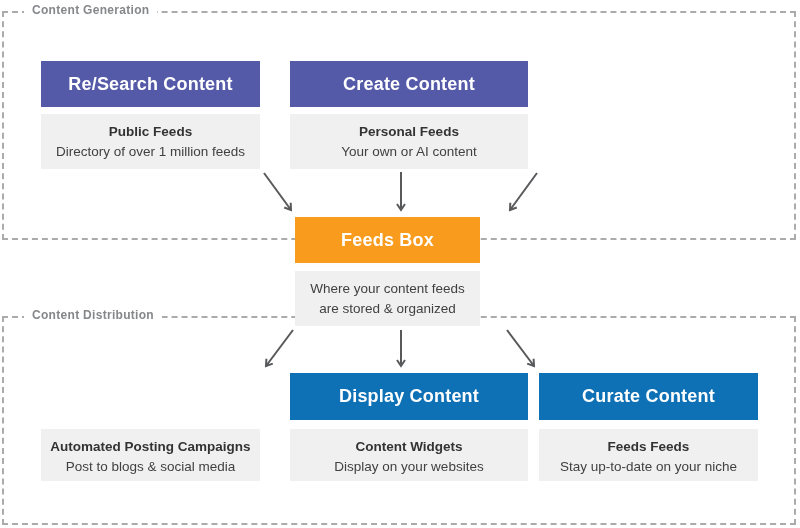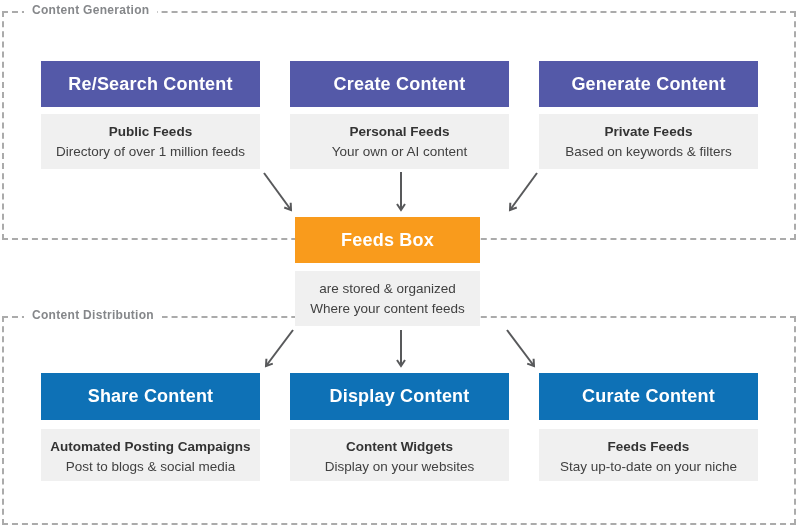--- a/index.html
+++ b/index.html
@@ -63,21 +63,21 @@
     display: block;
     font-weight: 700;
     color: var(--text-title, #333333);
   }
   .card-desc .desc-text {
     display: block;
     font-weight: 400;
     color: var(--text-sub, #414141);
   }
   .col1 { left: 41px;  width: 219px; }
-  .col2 { left: 290px; width: 219px; text-align: center; }
+  .col2 { left: 290px; width: 238px; text-align: center; }
   .col3 { left: 539px; width: 219px; }
   .hub  { left: 295px; width: 185px; }
   .row1-header { top: 61px; }
   .row1-desc   { top: 114px; height: 55px; }
   .hub-header  { top: 217px; }
   .hub-desc    { top: 271px; height: 55px; }
   .row2-header { top: 373px; height: 47px; }
   .row2-desc   { top: 429px; height: 52px; }
   .arrows-overlay {
     position: absolute;
@@ -104,42 +104,36 @@
 
   <div class="section section-generation">
     <span class="section-label">Content Generation</span>
   </div>
   <div class="section section-distribution">
     <span class="section-label">Content Distribution</span>
   </div>
 
   <div class="card-header purple col1 row1-header">Re/Search Content</div>
   <div class="card-header purple col2 row1-header">Create Content</div>
-  <div class="card-header purple col3 row1-header">Generate Content</div>
 
   <div class="card-desc col1 row1-desc">
     <span class="desc-title">Public Feeds</span>
     <span class="desc-text">Directory of over 1 million feeds</span>
   </div>
   <div class="card-desc col2 row1-desc">
     <span class="desc-title">Personal Feeds</span>
     <span class="desc-text">Your own or AI content</span>
   </div>
-  <div class="card-desc col3 row1-desc">
-    <span class="desc-title">Private Feeds</span>
-    <span class="desc-text">Based on keywords &amp; filters</span>
-  </div>
 
   <div class="card-header orange hub hub-header">Feeds Box</div>
   <div class="card-desc hub hub-desc">
+    <span class="desc-text">Where your content feeds</span>
     <span class="desc-text">are stored &amp; organized</span>
-    <span class="desc-text">Where your content feeds</span>
   </div>
 
-  <div class="card-header blue col1 row2-header">Share Content</div>
   <div class="card-header blue col2 row2-header">Display Content</div>
   <div class="card-header blue col3 row2-header">Curate Content</div>
 
   <div class="card-desc col1 row2-desc">
     <span class="desc-title">Automated Posting Campaigns</span>
     <span class="desc-text">Post to blogs &amp; social media</span>
   </div>
   <div class="card-desc col2 row2-desc">
     <span class="desc-title">Content Widgets</span>
     <span class="desc-text">Display on your websites</span>

